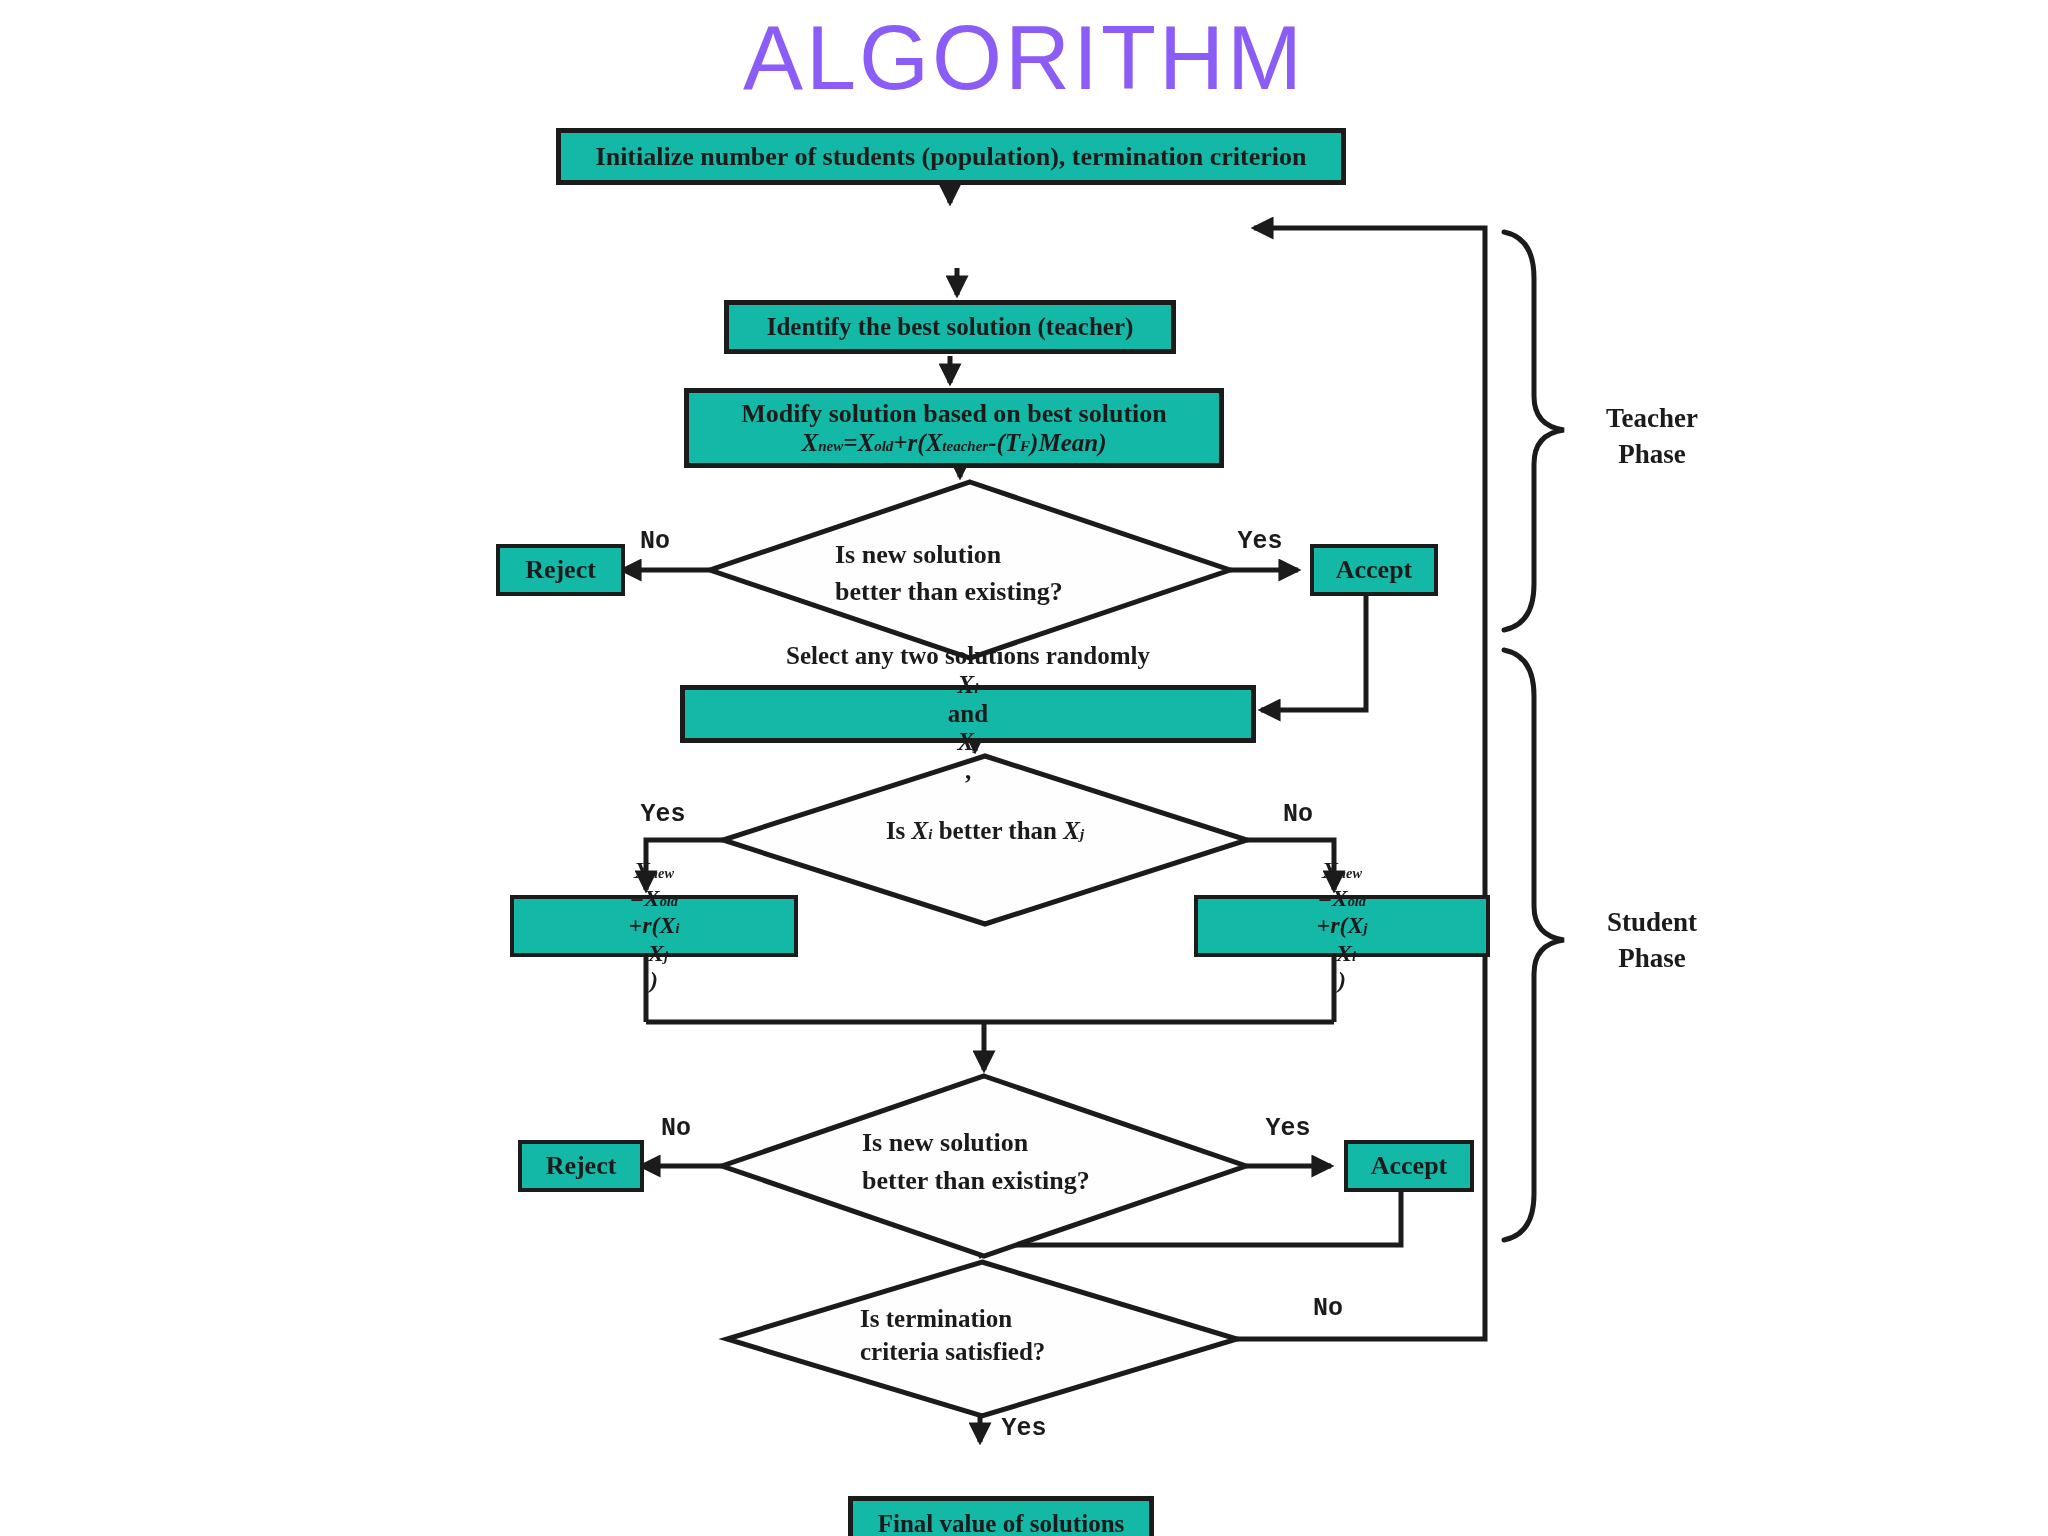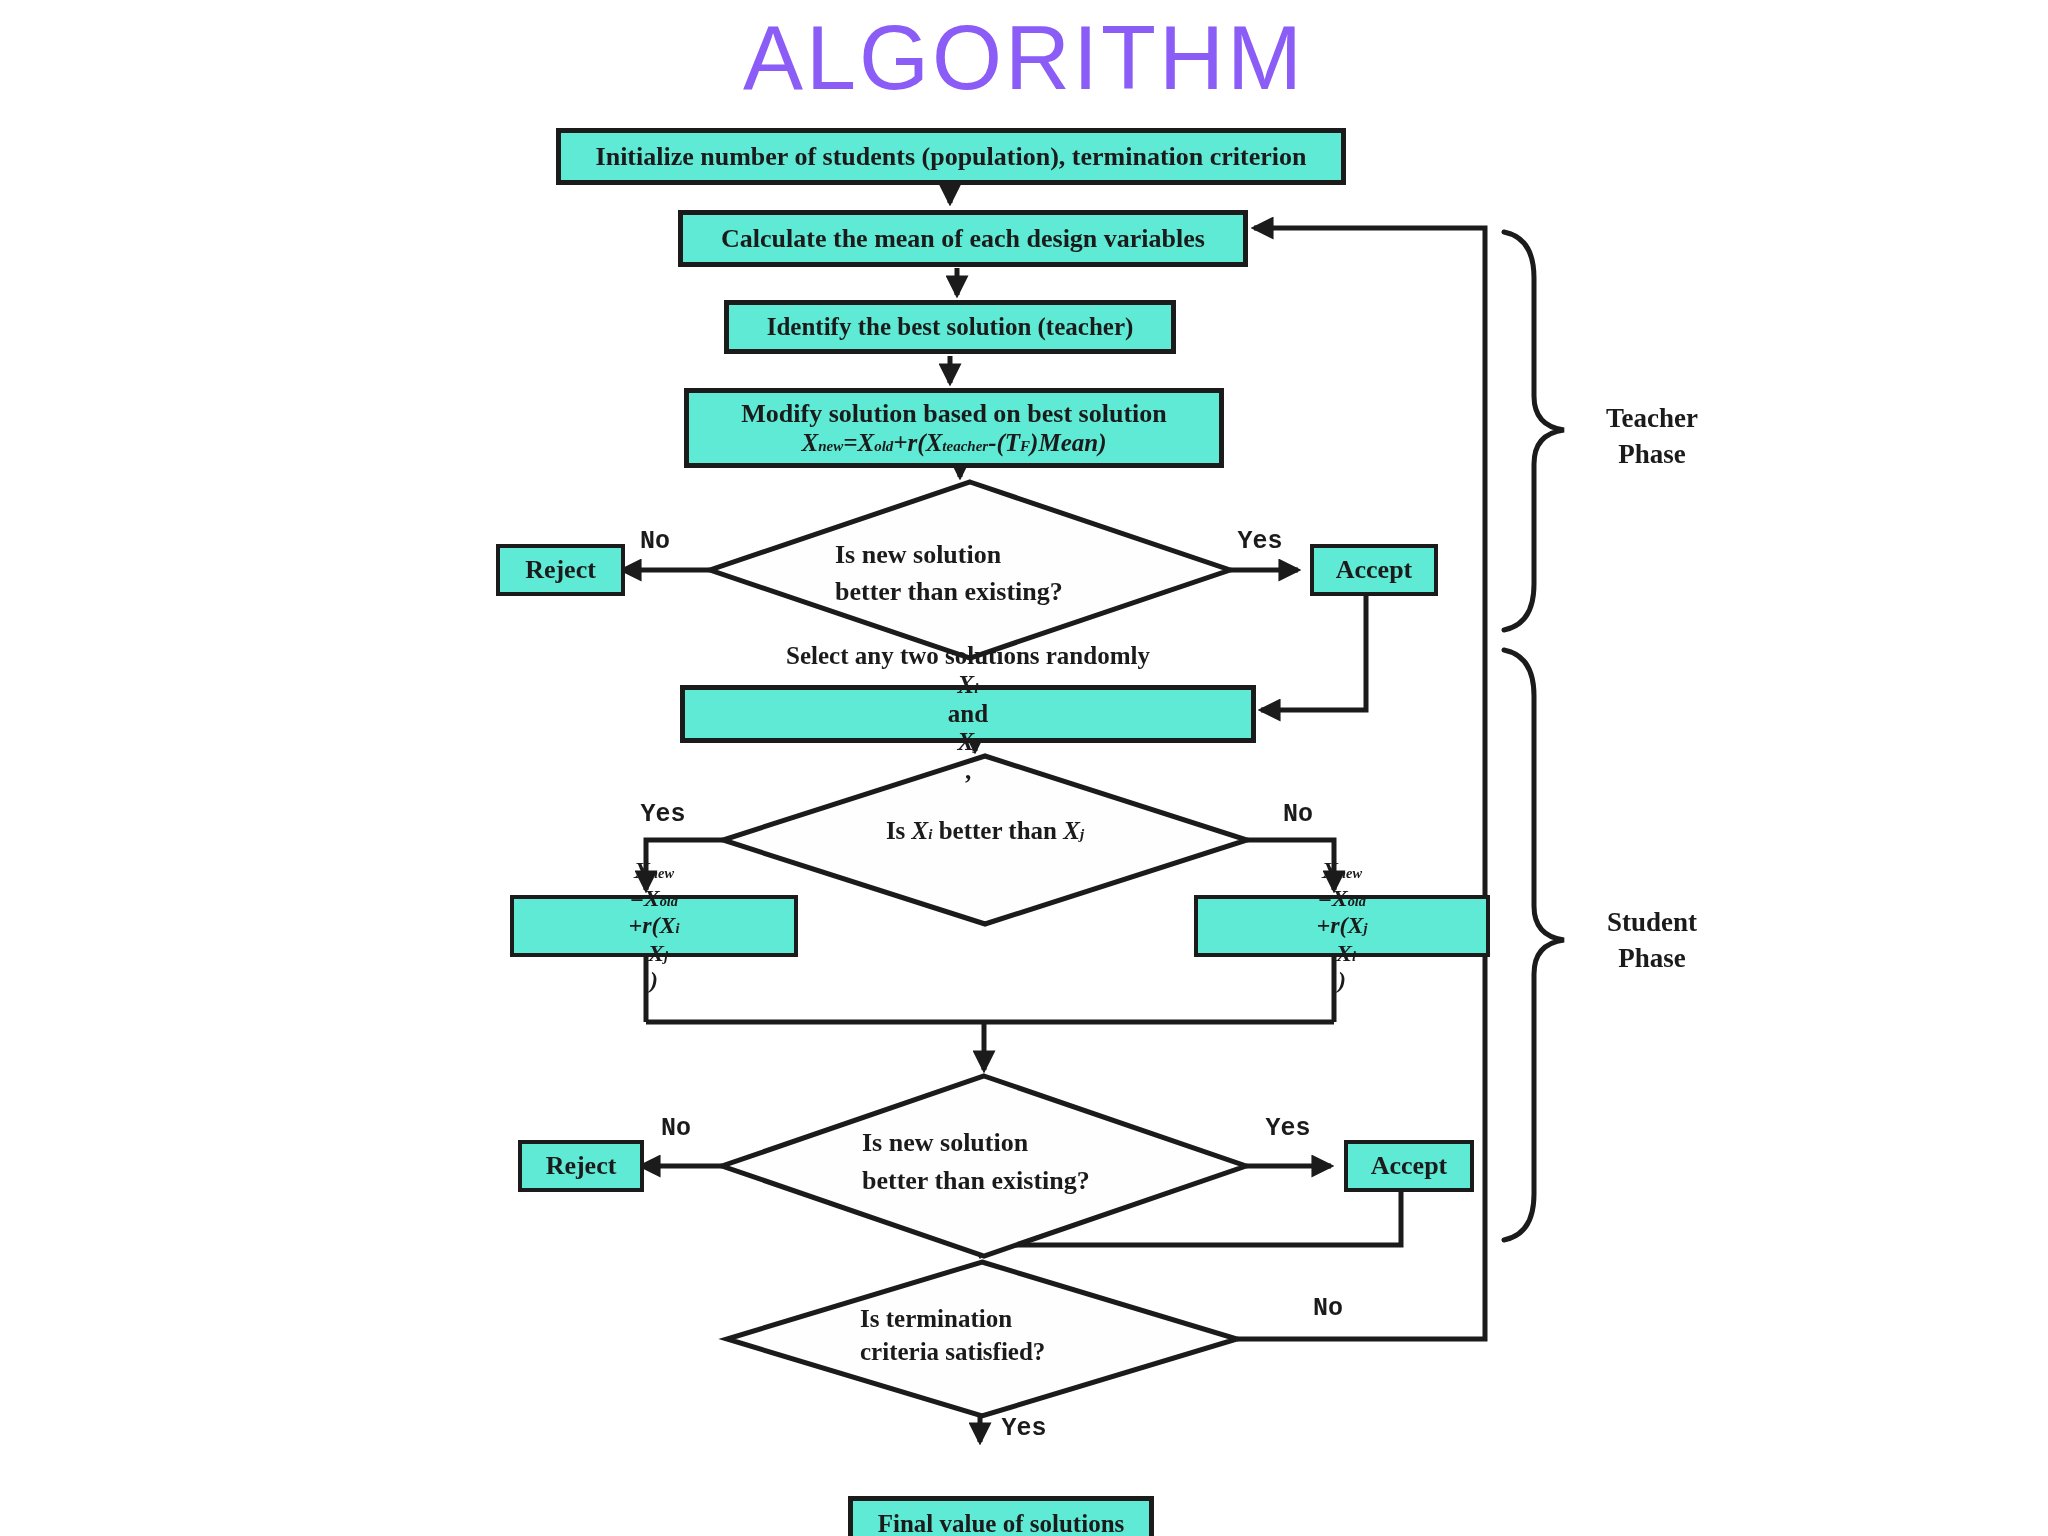--- a/index.html
+++ b/index.html
@@ -9,21 +9,21 @@
     font-family:"Liberation Serif", serif; color:var(--ink); overflow:hidden;
   }
   .title {
     position:absolute; left:0; top:6px; width:2048px; height:104px;
     line-height:104px; text-align:center; font-family:"Liberation Sans", sans-serif;
     font-size:90px; font-weight:500; letter-spacing:3px; color:#8b5cf6;
   }
   svg.layer { position:absolute; left:0; top:0; z-index:1; color:var(--ink); }
   .box {
     position:absolute; box-sizing:border-box; z-index:2;
-    border:5px solid var(--ink); background:#5eead4;
+    border:5px solid var(--ink); background:#14b8a6;
     display:flex; flex-direction:column; align-items:center; justify-content:center;
     text-align:center; font-weight:bold; font-size:26px; line-height:1.15;
     white-space:nowrap;
   }
   .box.thin { border-width:4px;margin-left:8px; }
   .math { font-style:italic; }
   sub { font-size:60%; line-height:0; vertical-align:-14%; }
   .dtext {
     position:absolute; z-index:2; font-weight:bold; font-size:26px;
     line-height:37px; text-align:left; white-space:nowrap;
@@ -82,21 +82,20 @@
     </g>
 
     <g stroke="currentColor" stroke-width="5" fill="none" stroke-linecap="round">
       <path d="M 1504,232 Q 1534,238 1534,278 L 1534,396 Q 1534,426 1564,430 Q 1534,434 1534,464 L 1534,584 Q 1534,624 1504,630"></path>
       <path d="M 1504,650 Q 1534,656 1534,696 L 1534,906 Q 1534,936 1564,940 Q 1534,944 1534,974 L 1534,1194 Q 1534,1234 1504,1240"></path>
     </g>
   </svg>
 
   <div class="box" style="left:556px;top:128px;width:790px;height:57px;">Initialize number of students (population), termination criterion</div>
 
-  <div class="box" style="left:678px;top:210px;width:570px;height:57px;">Calculate the mean of each design variables</div>
 
   <div class="box" style="left:724px;top:300px;width:452px;height:54px;font-size:25px;">Identify the best solution (teacher)</div>
 
   <div class="box" style="left:684px;top:388px;width:540px;height:80px;">
     <div>Modify solution based on best solution</div>
     <div class="math" style="font-size:25px;"><span>X<sub>new</sub></span><span>=X<sub>old</sub></span><span>+r(X<sub>teacher</sub></span><span>-(T<sub>F</sub></span><span>)Mean)</span></div>
   </div>
 
   <div class="box thin" style="left:488px;top:544px;width:129px;height:52px;">Reject</div>
 

